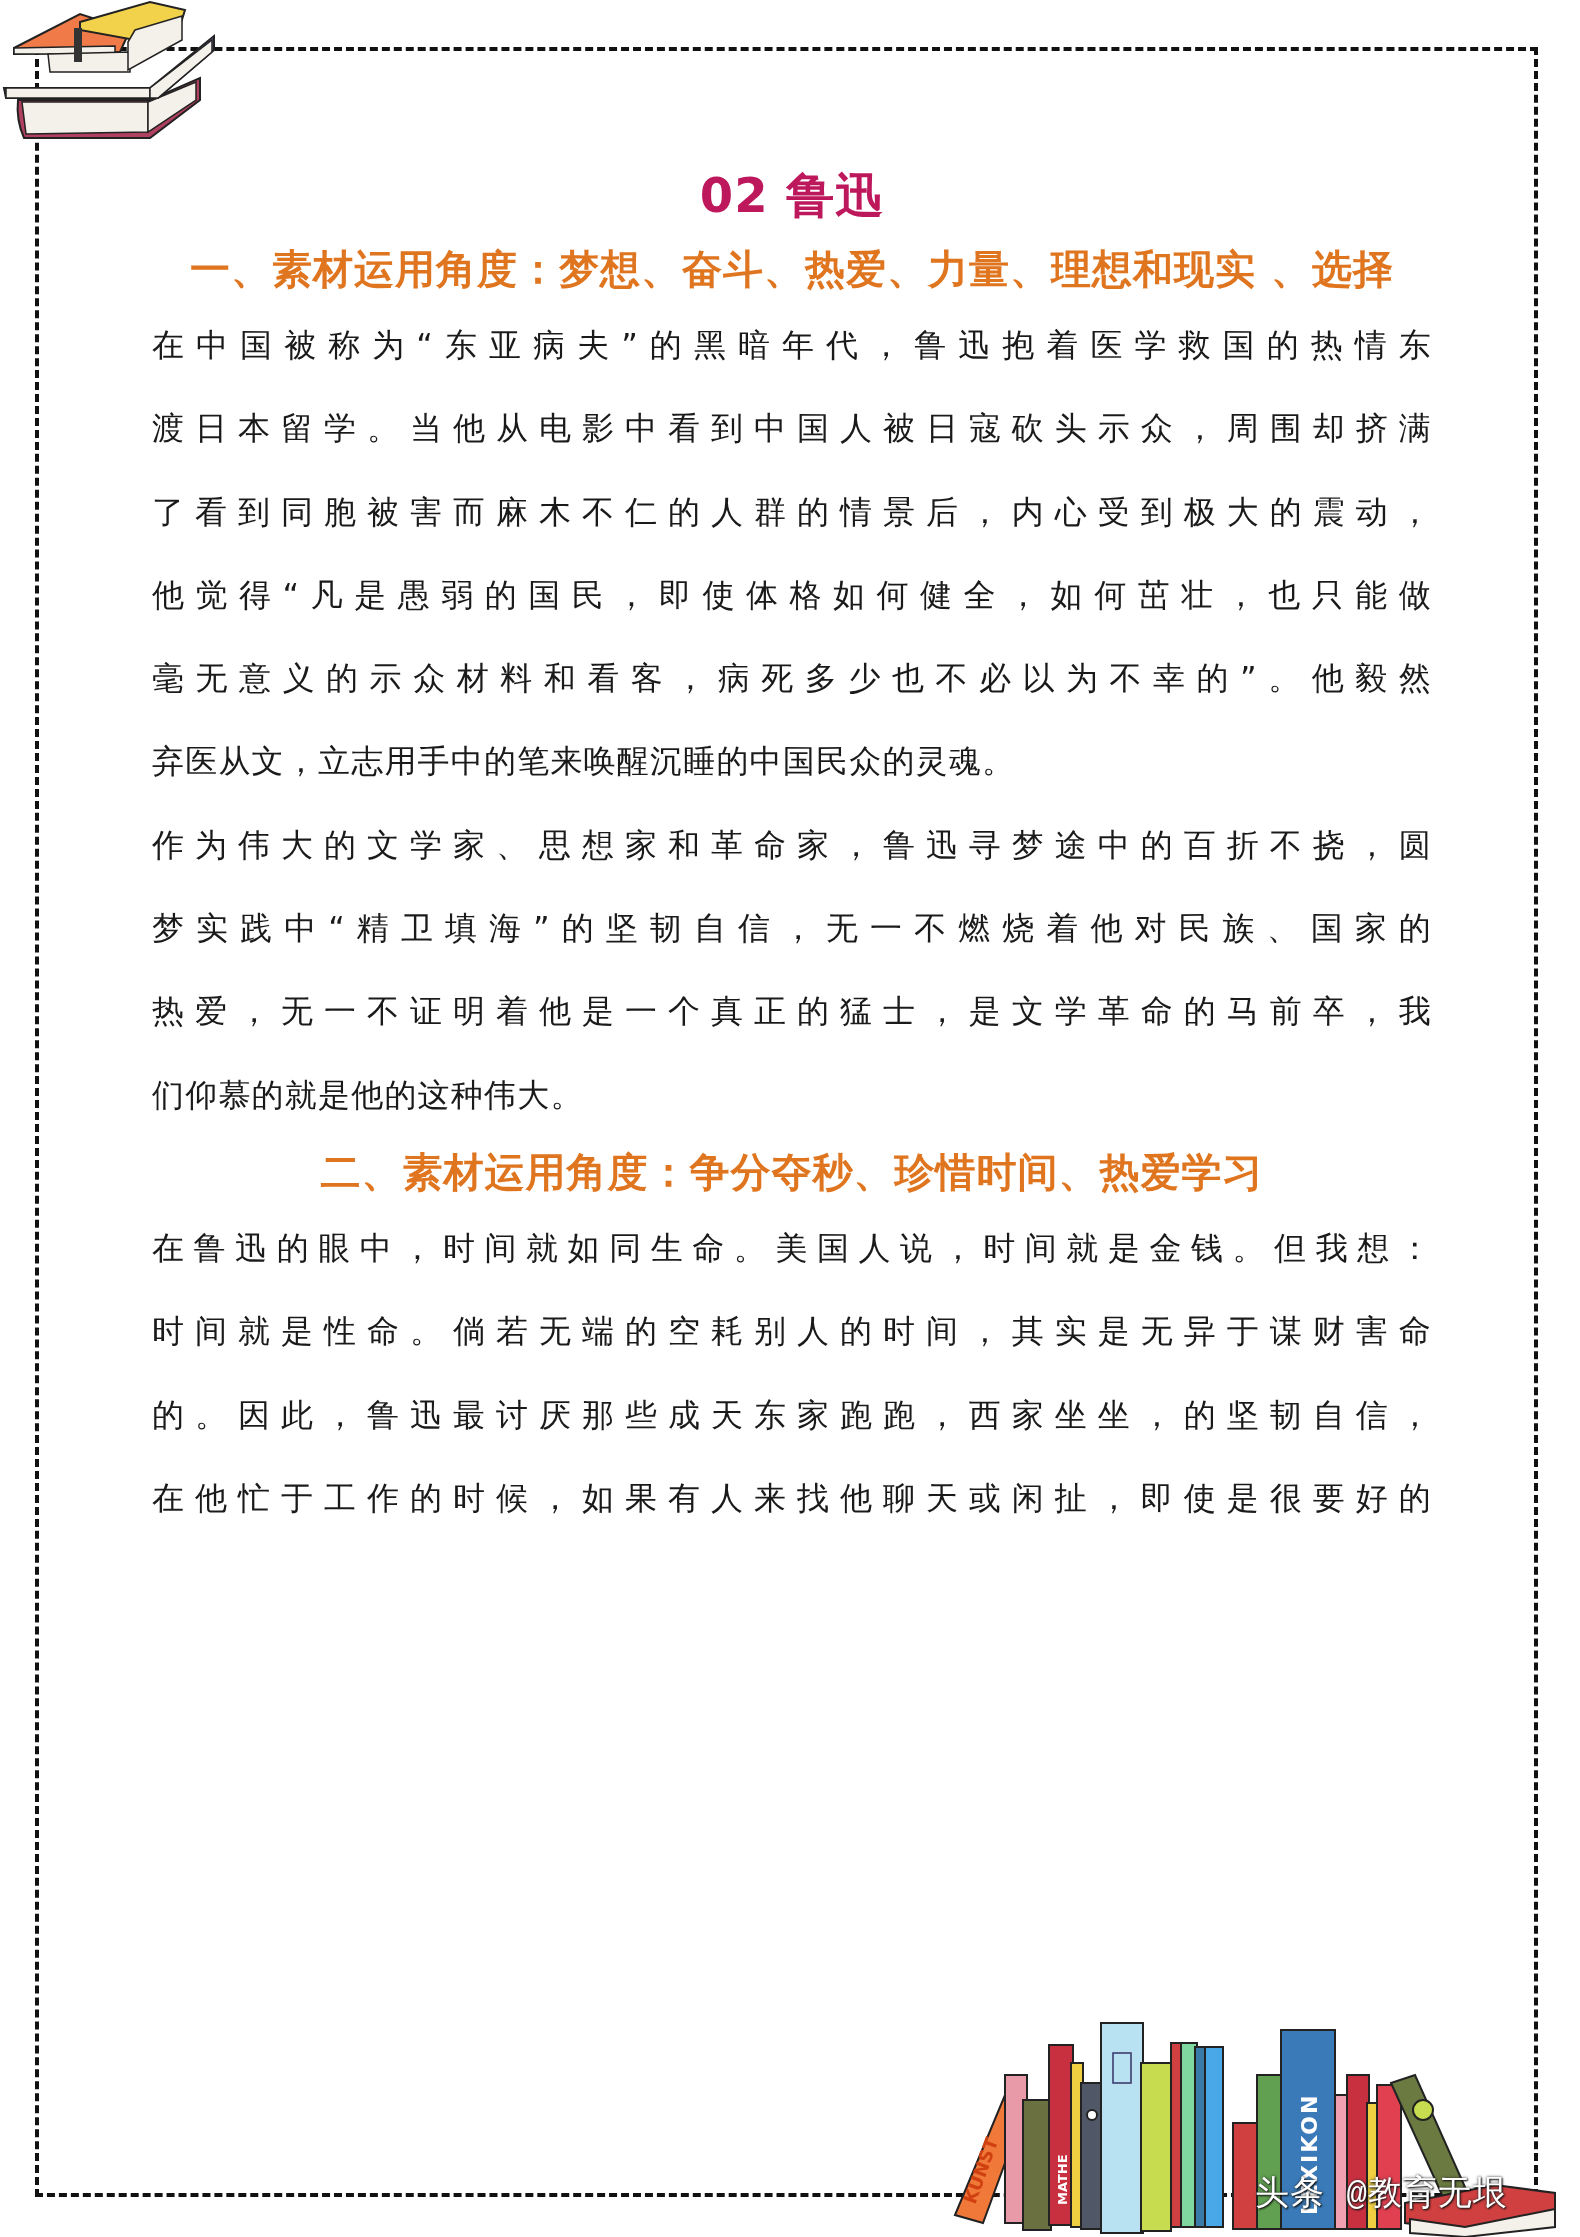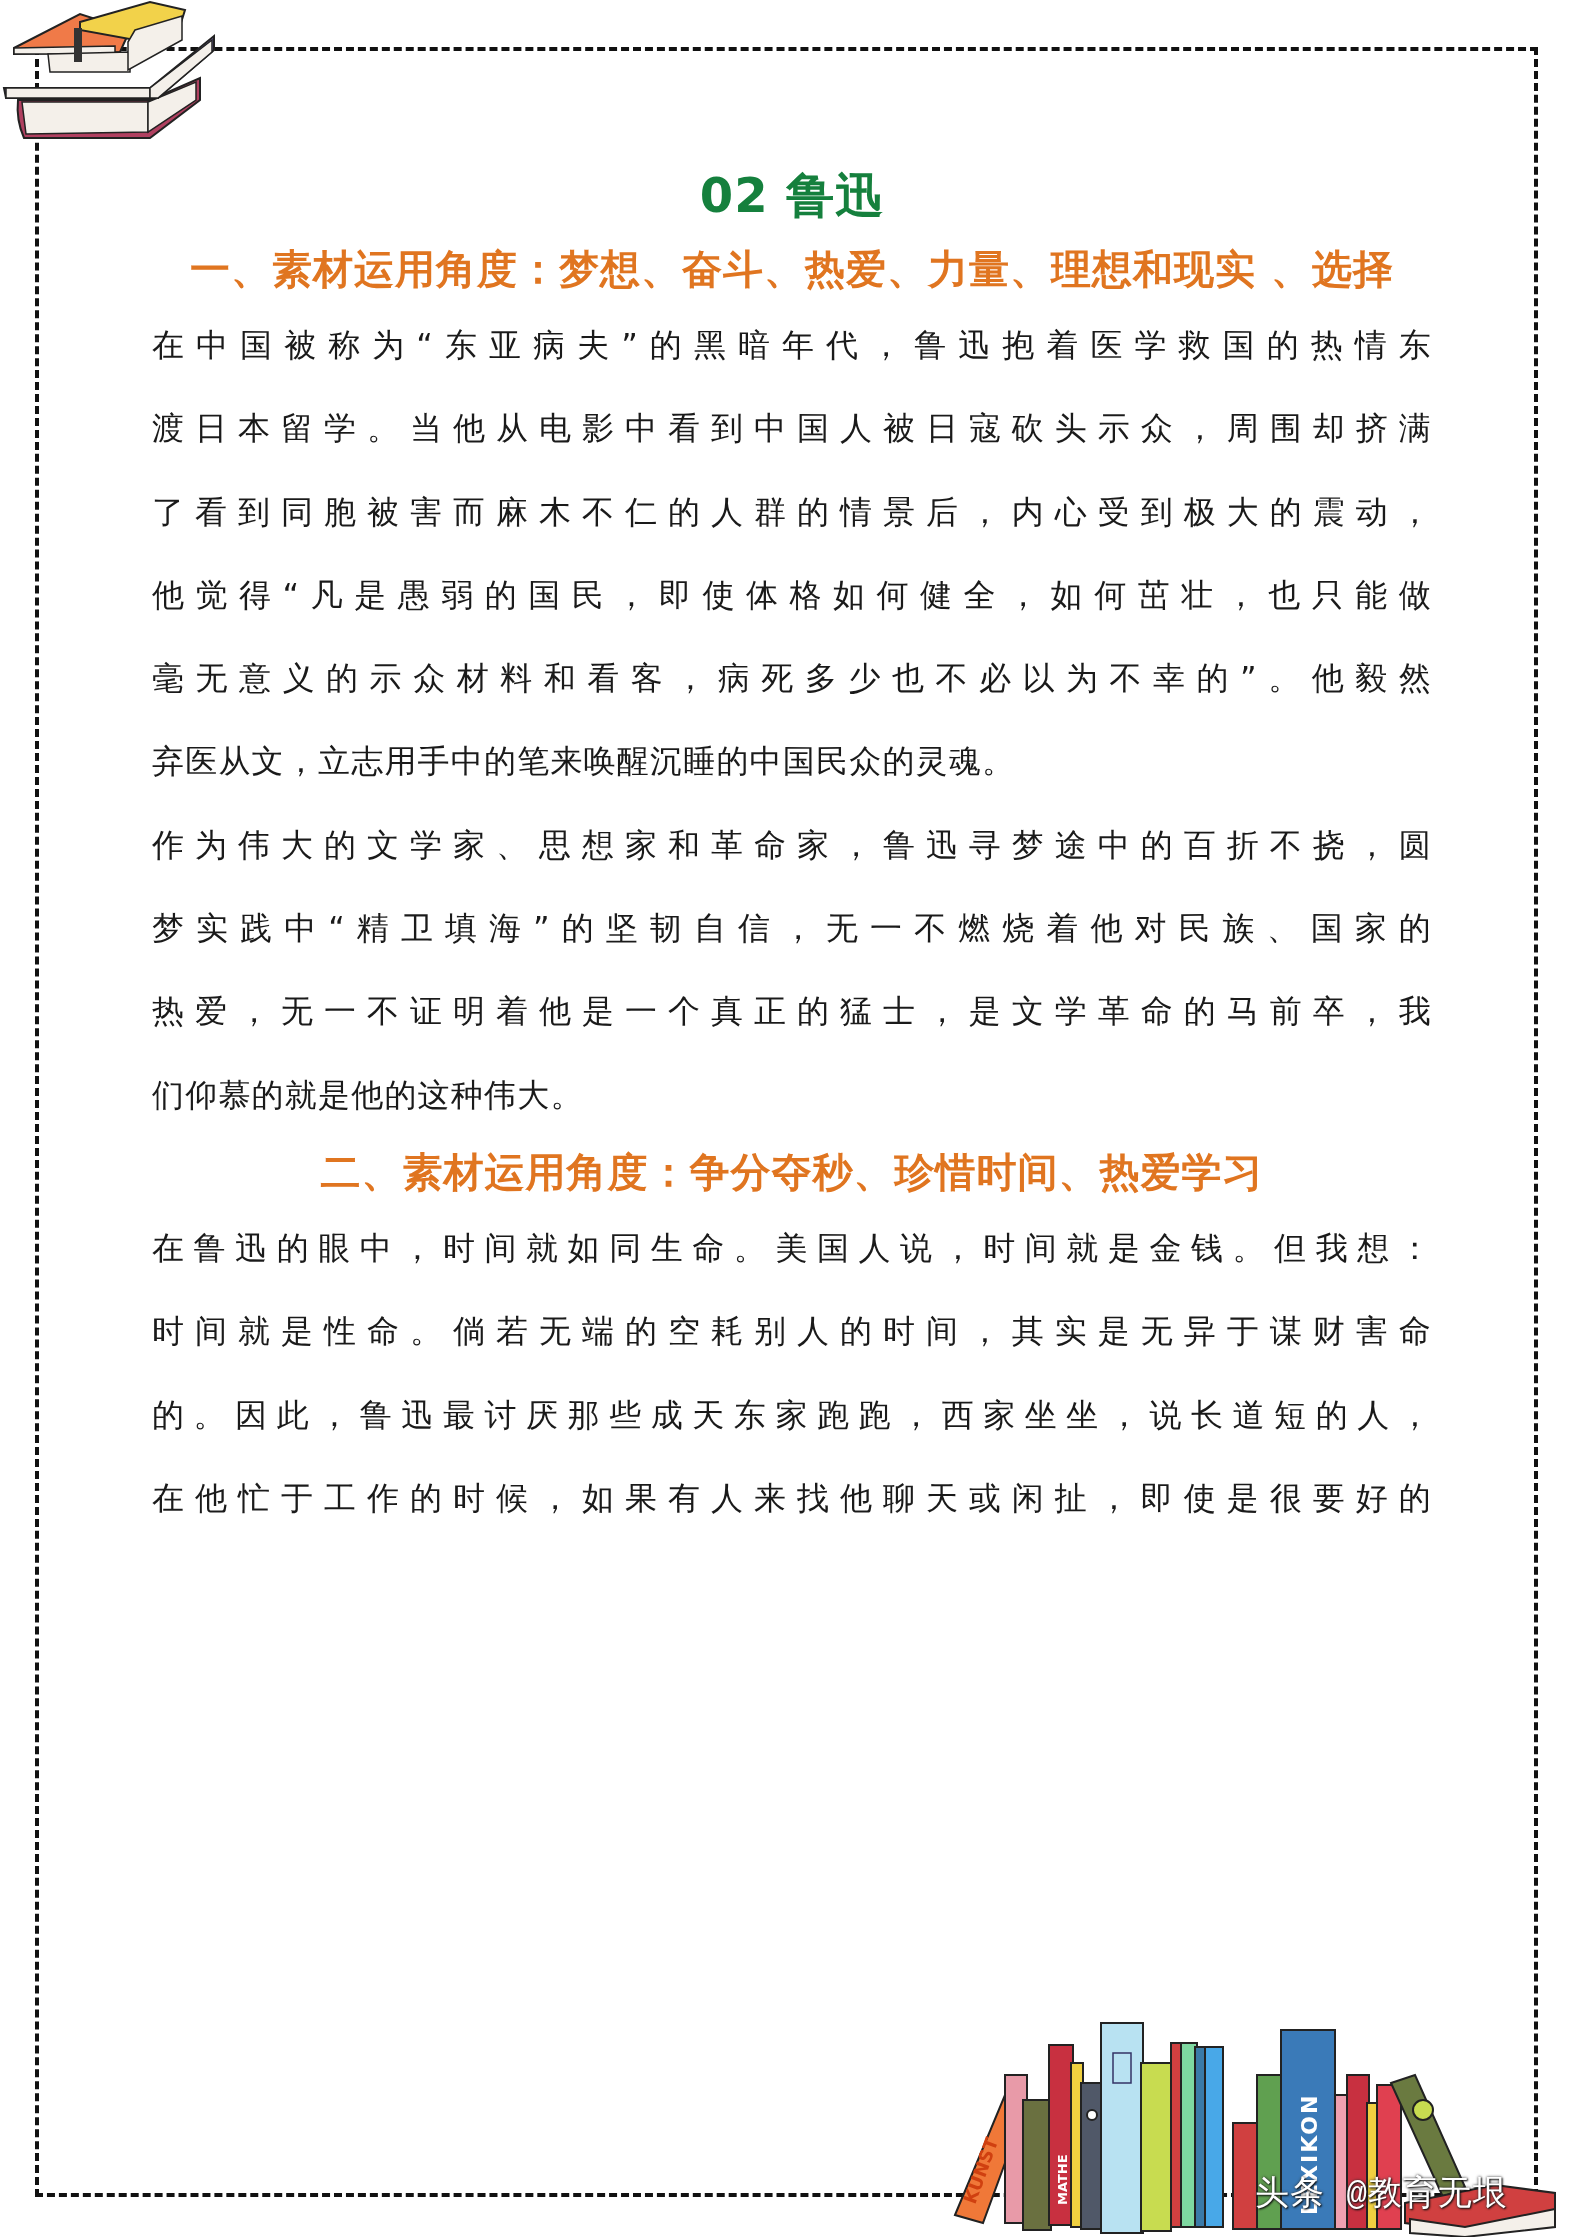--- a/index.html
+++ b/index.html
@@ -10,21 +10,21 @@
     .frame {
       position: absolute; left: 35px; top: 47px; width: 1503px; height: 2150px;
       border: 4px dashed #111; box-sizing: border-box;
     }
     .books-top { position: absolute; left: 0; top: 0; width: 215px; height: 145px; }
     .books-bottom { position: absolute; left: 935px; top: 1975px; width: 645px; height: 262px; }
     .content {
       position: absolute; left: 152px; top: 160px; width: 1280px;
     }
     .title {
-      text-align: center; color: #15803d; font-weight: bold; font-size: 48px;
+      text-align: center; color: #be185d; font-weight: bold; font-size: 48px;
       line-height: 70px; margin: 0 0 4px 0; letter-spacing: 1px;
     }
     .heading {
       color: #e07520; font-weight: bold; font-size: 40px; line-height: 70px; margin: 0;
       white-space: nowrap; letter-spacing: 1px; text-align: center;
     }
     .para {
       color: #1a1a1a; font-size: 32px; line-height: 83.3px; margin: 0;
       text-align: justify; letter-spacing: 1.2px;
     }
@@ -76,21 +76,21 @@
     <span class="ln">作为伟大的文学家、思想家和革命家，鲁迅寻梦途中的百折不挠，圆</span>
     <span class="ln">梦实践中“精卫填海”的坚韧自信，无一不燃烧着他对民族、国家的</span>
     <span class="ln">热爱，无一不证明着他是一个真正的猛士，是文学革命的马前卒，我</span>
     <span class="ln last">们仰慕的就是他的这种伟大。</span>
   </p>
 
   <h2 class="heading">二、素材运用角度：争分夺秒、珍惜时间、热爱学习</h2>
   <p class="para">
     <span class="ln">在鲁迅的眼中，时间就如同生命。美国人说，时间就是金钱。但我想：</span>
     <span class="ln">时间就是性命。倘若无端的空耗别人的时间，其实是无异于谋财害命</span>
-    <span class="ln">的。因此，鲁迅最讨厌那些成天东家跑跑，西家坐坐，说长道短的人，</span>
+    <span class="ln">的。因此，鲁迅最讨厌那些成天东家跑跑，西家坐坐，的坚韧自信，</span>
     <span class="ln">在他忙于工作的时候，如果有人来找他聊天或闲扯，即使是很要好的</span>
   </p>
 </div>
 
 <svg class="books-bottom" viewBox="0 0 645 262">
   <g stroke="#222" stroke-width="2">
 
     <path d="M20 240 L70 120 L92 128 L48 248 Z" fill="#f07838"></path>
     <text x="40" y="230" transform="rotate(-70 40 230)" font-size="18" font-weight="bold" fill="#d04010" stroke="none" font-family="DejaVu Sans, sans-serif">KUNST</text>
 

